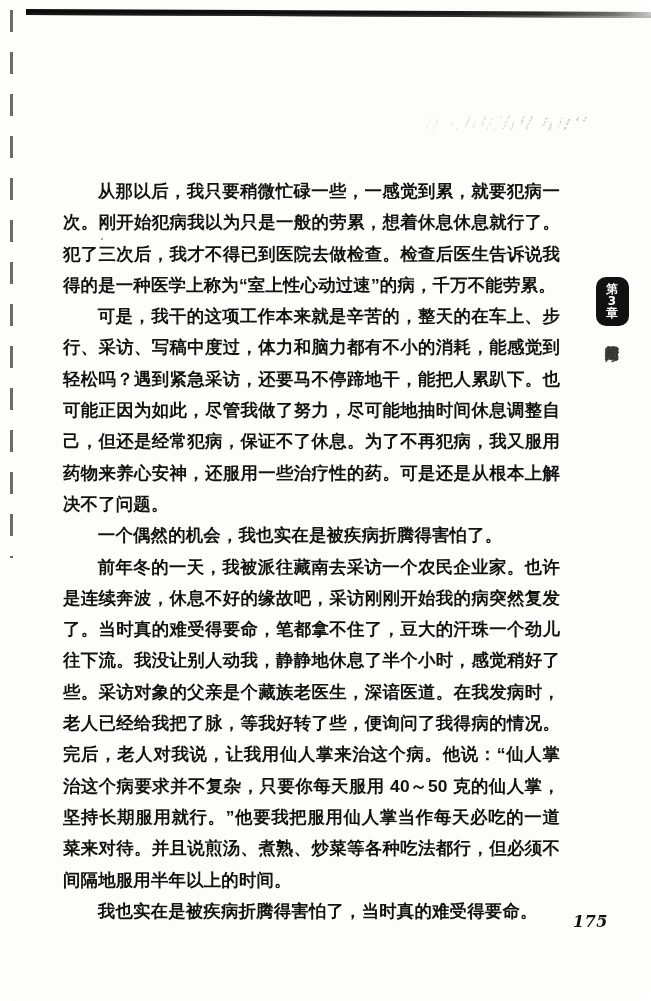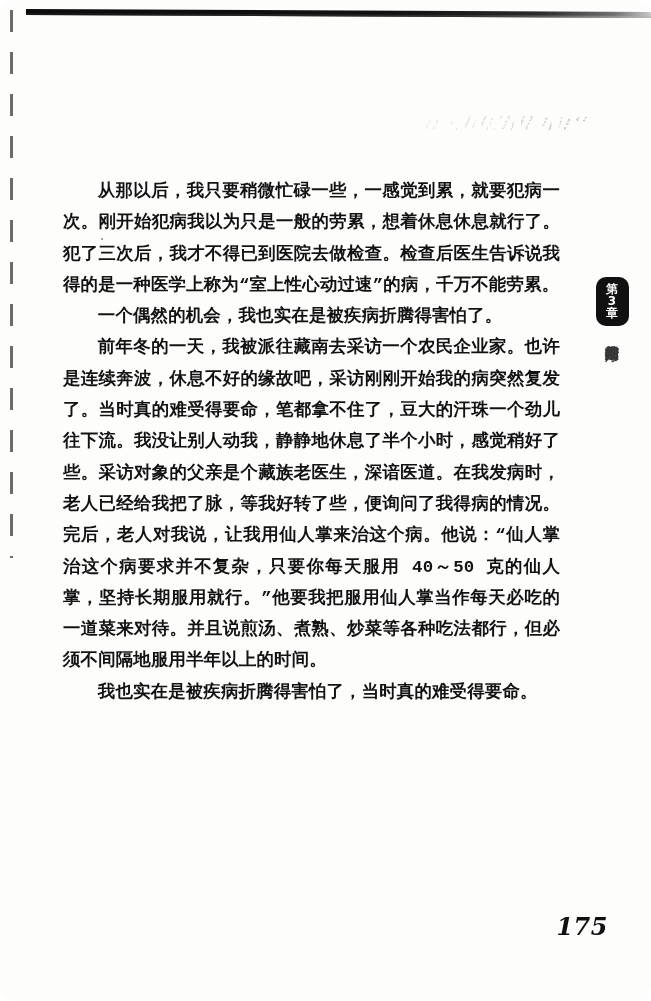--- a/index.html
+++ b/index.html
@@ -133,21 +133,21 @@
 
   
   #body-text {
     position: absolute;
     left: 63px;
     top: 176px;
     width: 497px;
   }
   #body-text p {
     margin: 0 0 0 0;
-    font-family: Liberation Mono, monospace;
+    font-family: Liberation Sans, sans-serif;
     font-size: 17.4px;
     line-height: 31.3px;
     color: #121212;
     text-align: justify;
     text-align-last: left;
     text-indent: 2em;
     font-weight: 600;
     letter-spacing: 0.2px;
     word-break: break-all;
     -webkit-font-smoothing: none;
@@ -156,21 +156,21 @@
   
   #page-number {
     position: absolute;
     left: 0;
     top: 912px;
     width: 608px;
     text-align: right;
     font-family: "DejaVu Serif", "Liberation Serif", serif;
     font-style: italic;
     font-weight: 700;
-    font-size: 24px;
+    font-size: 16px;
     color: #101010;
     letter-spacing: 0.5px;
   }
 </style>
 </head>
 <body>
 
 <div id="page">
 
   <div id="scan-top-edge"></div>
@@ -185,20 +185,21 @@
     <div id="chapter-badge">
       <span>第</span>
       <span>3</span>
       <span>章</span>
     </div>
     <div id="chapter-title-vertical">仙人掌的药用与治疗</div>
   </div>
 
   <div id="body-text">
     <p>从那以后，我只要稍微忙碌一些，一感觉到累，就要犯病一次。刚开始犯病我以为只是一般的劳累，想着休息休息就行了。犯了三次后，我才不得已到医院去做检查。检查后医生告诉说我得的是一种医学上称为“室上性心动过速”的病，千万不能劳累。</p>
+    <p>可是，我干的这项工作本来就是辛苦的，整天的在车上、步行、采访、写稿中度过，体力和脑力都有不小的消耗，能感觉到轻松吗？遇到紧急采访，还要马不停蹄地干，能把人累趴下。也可能正因为如此，尽管我做了努力，尽可能地抽时间休息调整自己，但还是经常犯病，保证不了休息。为了不再犯病，我又服用药物来养心安神，还服用一些治疗性的药。可是还是从根本上解决不了问题。</p>
     <p>一个偶然的机会，我也实在是被疾病折腾得害怕了。</p>
     <p>前年冬的一天，我被派往藏南去采访一个农民企业家。也许是连续奔波，休息不好的缘故吧，采访刚刚开始我的病突然复发了。当时真的难受得要命，笔都拿不住了，豆大的汗珠一个劲儿往下流。我没让别人动我，静静地休息了半个小时，感觉稍好了些。采访对象的父亲是个藏族老医生，深谙医道。在我发病时，老人已经给我把了脉，等我好转了些，便询问了我得病的情况。完后，老人对我说，让我用仙人掌来治这个病。他说：“仙人掌治这个病要求并不复杂，只要你每天服用 40～50 克的仙人掌，坚持长期服用就行。”他要我把服用仙人掌当作每天必吃的一道菜来对待。并且说煎汤、煮熟、炒菜等各种吃法都行，但必须不间隔地服用半年以上的时间。</p>
     <p>我也实在是被疾病折腾得害怕了，当时真的难受得要命。</p>
   </div>
 
   <div id="page-number">175</div>
 
 </div>
 
 </body></html>

